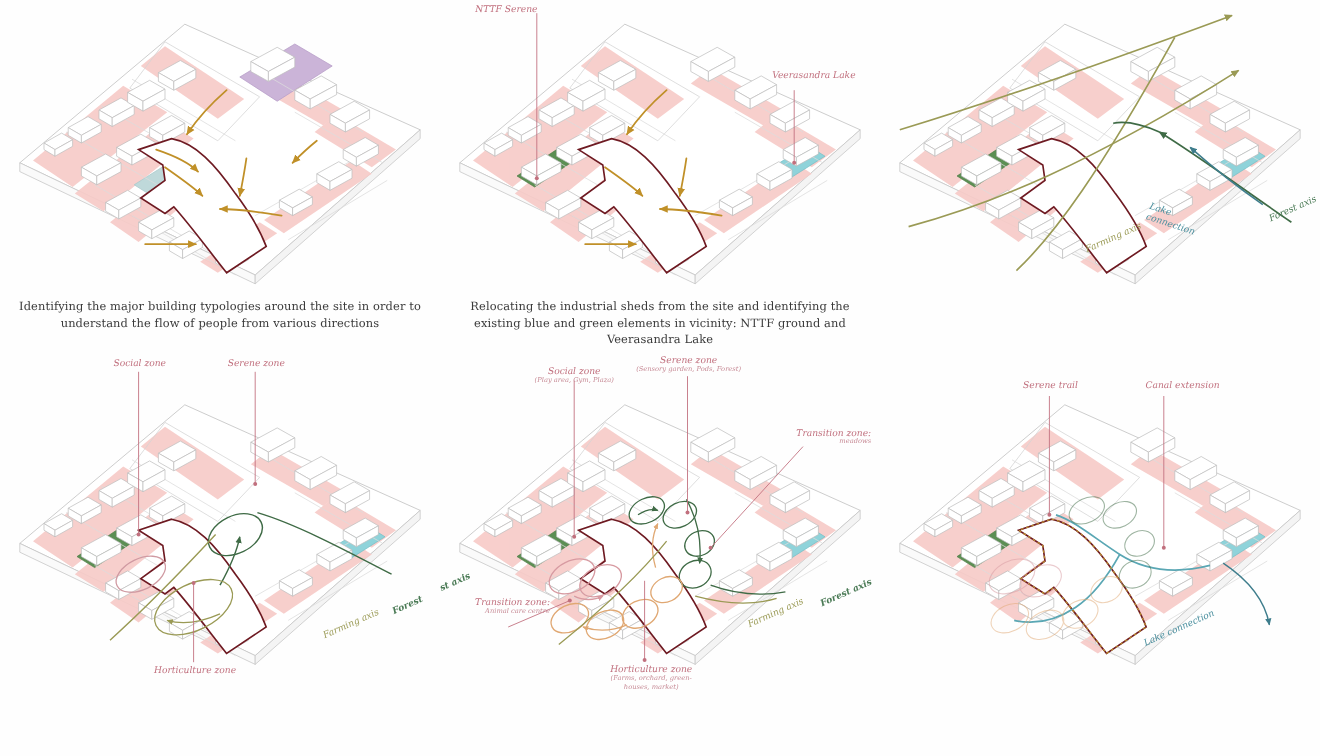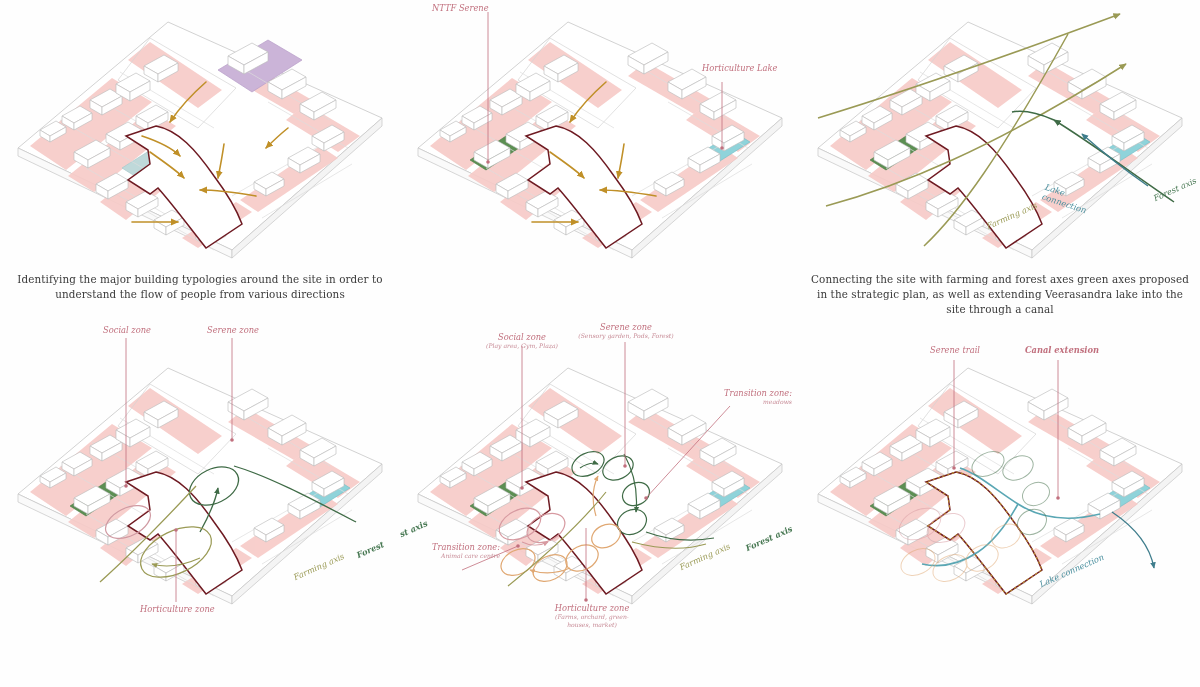--- a/index.html
+++ b/index.html
@@ -235,21 +235,22 @@
           </g>
           <g stroke="#c1707e" stroke-width="0.8" fill="none">
             <line x1="88" y1="12" x2="88" y2="162"></line>
             <circle cx="88" cy="162" r="1.8" fill="#c1707e" stroke="none"></circle>
             <line x1="322" y1="82" x2="322" y2="148"></line>
             <circle cx="322" cy="148" r="1.8" fill="#c1707e" stroke="none"></circle>
           </g>
         </svg>
       </div>
       <div class="anno" style="left:32px; top:3px;">NTTF Serene</div>
-      <div class="anno" style="left:302px; top:63px;">Horticulture Lake</div>
+      <div class="anno" style="left:302px; top:63px;">Veerasandra Lake</div>
+      <div class="caption">Relocating the industrial sheds from the site and identifying the existing blue and green elements in vicinity: NTTF ground and Veerasandra Lake</div>
     </div>
 
     <div class="panel row1">
       <div class="figure">
         <svg viewBox="0 0 400 268" xmlns="http://www.w3.org/2000/svg">
           <use href="#iso-base"></use>
           <g fill="#f7cbc8" opacity="0.92">
             <polygon points="30,146 112,78 152,102 66,170"></polygon>
             <polygon points="68,176 150,110 176,126 94,192"></polygon>
             <polygon points="100,202 160,154 186,170 126,220"></polygon>
@@ -286,21 +287,20 @@
               </marker>
             <marker id="arTeal" viewBox="0 0 10 10" refX="8" refY="5" markerWidth="5.5" markerHeight="5.5" orient="auto">
               <path d="M0,1 L9,5 L0,9 z" fill="#3e7d8c"></path>
               </marker>
           </defs>
         </svg>
       </div>
       <div class="anno olive rot-farm" style="left:185px; top:222px;">Farming axis</div>
       <div class="anno teal rot-lakeconn" style="left:247px; top:182px; width:40px; white-space:normal;">Lake connection</div>
       <div class="anno green rot-forest" style="left:352px; top:194px;">Forest axis</div>
-      <div class="caption">Connecting the site with farming and forest axes green axes proposed in the strategic plan, as well as extending Veerasandra lake into the site through a canal</div>
     </div>
 
     <div class="panel row2">
       <div class="figure">
         <svg viewBox="0 0 400 320" xmlns="http://www.w3.org/2000/svg">
           <g transform="translate(0,30)">
             <use href="#iso-base"></use>
             <g fill="#f7cbc8" opacity="0.92">
               <polygon points="30,146 112,78 152,102 66,170"></polygon>
               <polygon points="68,176 150,110 176,126 94,192"></polygon>
@@ -505,19 +505,19 @@
           </g>
           <g stroke="#c1707e" stroke-width="0.8" fill="none">
             <line x1="154" y1="44" x2="154" y2="152"></line>
             <circle cx="154" cy="152" r="1.8" fill="#c1707e" stroke="none"></circle>
             <line x1="258" y1="44" x2="258" y2="182"></line>
             <circle cx="258" cy="182" r="1.8" fill="#c1707e" stroke="none"></circle>
           </g>
         </svg>
       </div>
       <div class="anno ctr" style="left:120px; top:29px; width:70px;">Serene trail</div>
-      <div class="anno ctr" style="left:221px; top:29px; width:82px;font-weight:bold;">Canal extension</div>
+      <div class="anno ctr" style="left:234px; top:29px; width:82px;">Canal extension</div>
       <div class="anno teal rot-farm" style="left:238px; top:264px;">Lake connection</div>
 
     </div>
 
   </div>
 </div>
 
 </body></html>

